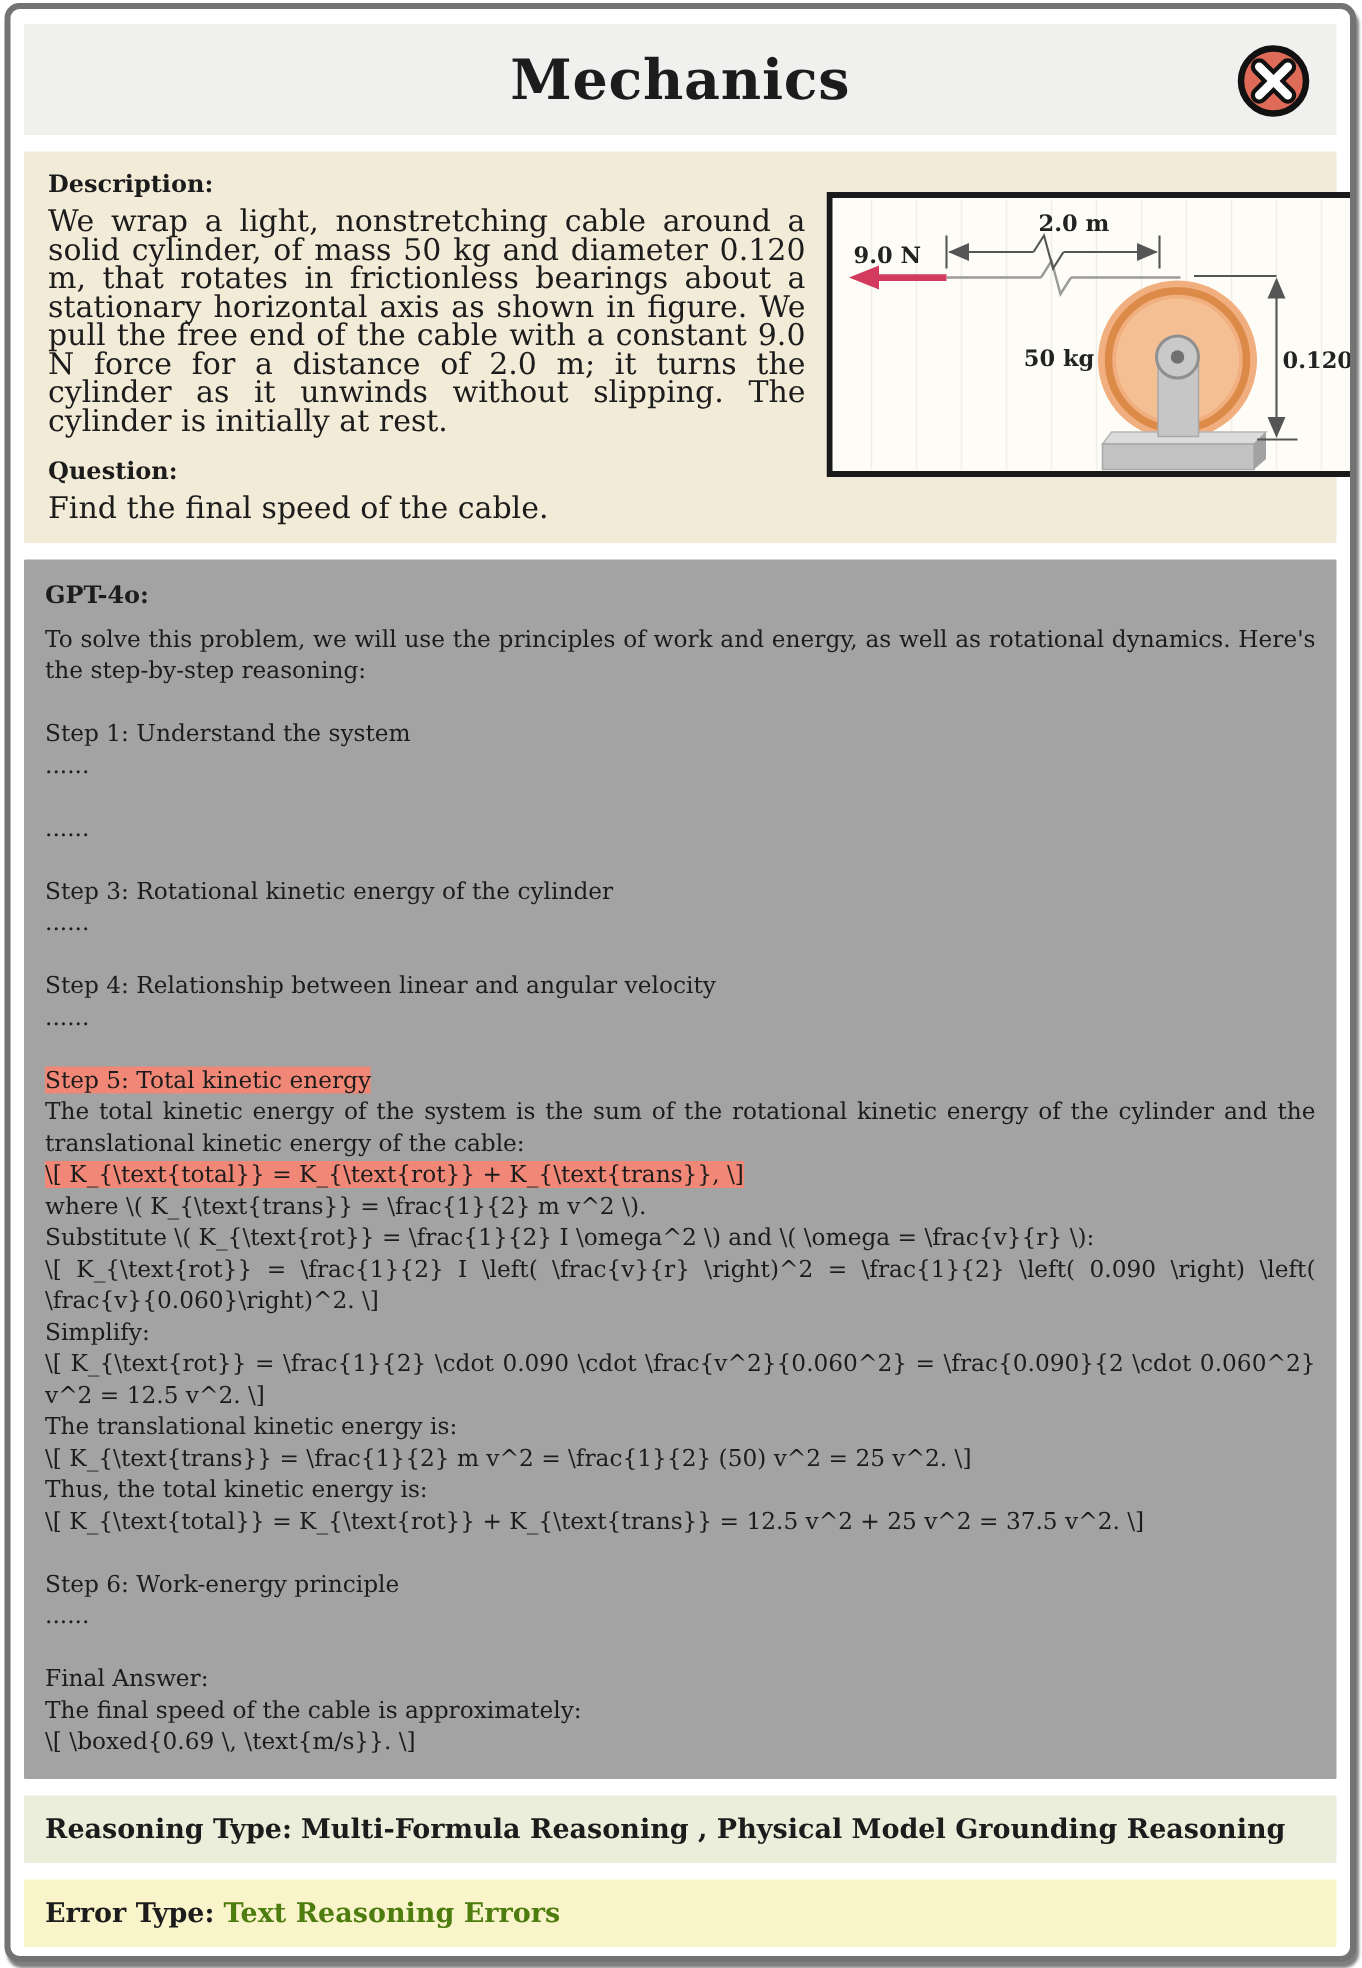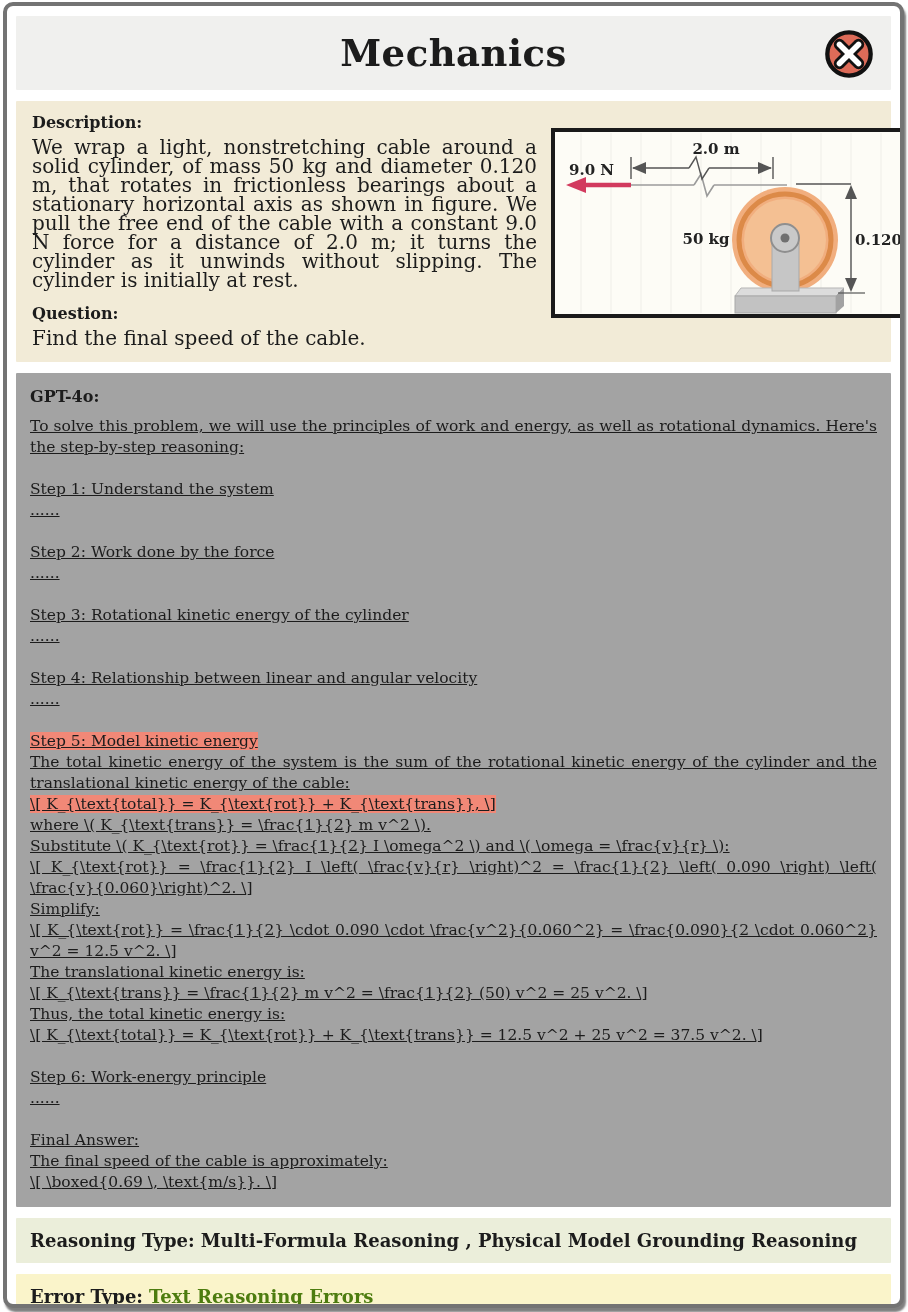--- a/index.html
+++ b/index.html
@@ -42,21 +42,21 @@
   }
   .desc-text {
     font-size:20px; line-height:19px; text-align:justify; margin-right:4px;
   }
   .q-label { margin-top:14px; }
   .q-text { font-size:20px; line-height:19px; }
 
   
   .gpt { background:#a3a3a3; padding:12px 14px 14px 14px; min-height:768px; }
   .gpt .sec-label { margin-bottom:10px; }
-  .resp-line { font-size:15.5px; line-height:21px; min-height:21px; white-space:normal;text-decoration:underline; }
+  .resp-line { font-size:15.5px; line-height:21px; min-height:21px; white-space:normal; }
   .resp-line.just { text-align:justify; }
   .resp-line span.hl { background:#f18877; }
 
   
   .meta { padding:12px 14px; font-size:18px; font-weight:bold; min-height:45px; }
   .meta .value { margin-left:6px; }
   .reasoning { background:#ebeeda; }
   .errtype  { background:#faf4ca; }
   .errtype .value { color:#4d7c0f; }
 
@@ -153,30 +153,29 @@
   </div>
 
   <div class="band gpt">
     <div class="sec-label">GPT-4o:</div>
     <div>
         <div class="resp-line just"><span>To solve this problem, we will use the principles of work and energy, as well as rotational dynamics. Here's the step-by-step reasoning:</span></div>
         <div class="resp-line"></div>
         <div class="resp-line"><span>Step 1: Understand the system</span></div>
         <div class="resp-line"><span>......</span></div>
         <div class="resp-line"></div>
-        <div class="resp-line"><span>Step 2: Work done by the force</span></div>
         <div class="resp-line"><span>......</span></div>
         <div class="resp-line"></div>
         <div class="resp-line"><span>Step 3: Rotational kinetic energy of the cylinder</span></div>
         <div class="resp-line"><span>......</span></div>
         <div class="resp-line"></div>
         <div class="resp-line"><span>Step 4: Relationship between linear and angular velocity</span></div>
         <div class="resp-line"><span>......</span></div>
         <div class="resp-line"></div>
-        <div class="resp-line"><span class="hl">Step 5: Model kinetic energy</span></div>
+        <div class="resp-line"><span class="hl">Step 5: Total kinetic energy</span></div>
         <div class="resp-line just"><span>The total kinetic energy of the system is the sum of the rotational kinetic energy of the cylinder and the translational kinetic energy of the cable:</span></div>
         <div class="resp-line"><span class="hl">\[ K_{\text{total}} = K_{\text{rot}} + K_{\text{trans}}, \]</span></div>
         <div class="resp-line"><span>where \( K_{\text{trans}} = \frac{1}{2} m v^2 \).</span></div>
         <div class="resp-line"><span>Substitute \( K_{\text{rot}} = \frac{1}{2} I \omega^2 \) and \( \omega = \frac{v}{r} \):</span></div>
         <div class="resp-line just"><span>\[ K_{\text{rot}} = \frac{1}{2} I \left( \frac{v}{r} \right)^2 = \frac{1}{2} \left( 0.090 \right) \left( \frac{v}{0.060}\right)^2. \]</span></div>
         <div class="resp-line"><span>Simplify:</span></div>
         <div class="resp-line just"><span>\[ K_{\text{rot}} = \frac{1}{2} \cdot 0.090 \cdot \frac{v^2}{0.060^2} = \frac{0.090}{2 \cdot 0.060^2} v^2 = 12.5 v^2. \]</span></div>
         <div class="resp-line"><span>The translational kinetic energy is:</span></div>
         <div class="resp-line"><span>\[ K_{\text{trans}} = \frac{1}{2} m v^2 = \frac{1}{2} (50) v^2 = 25 v^2. \]</span></div>
         <div class="resp-line"><span>Thus, the total kinetic energy is:</span></div>

